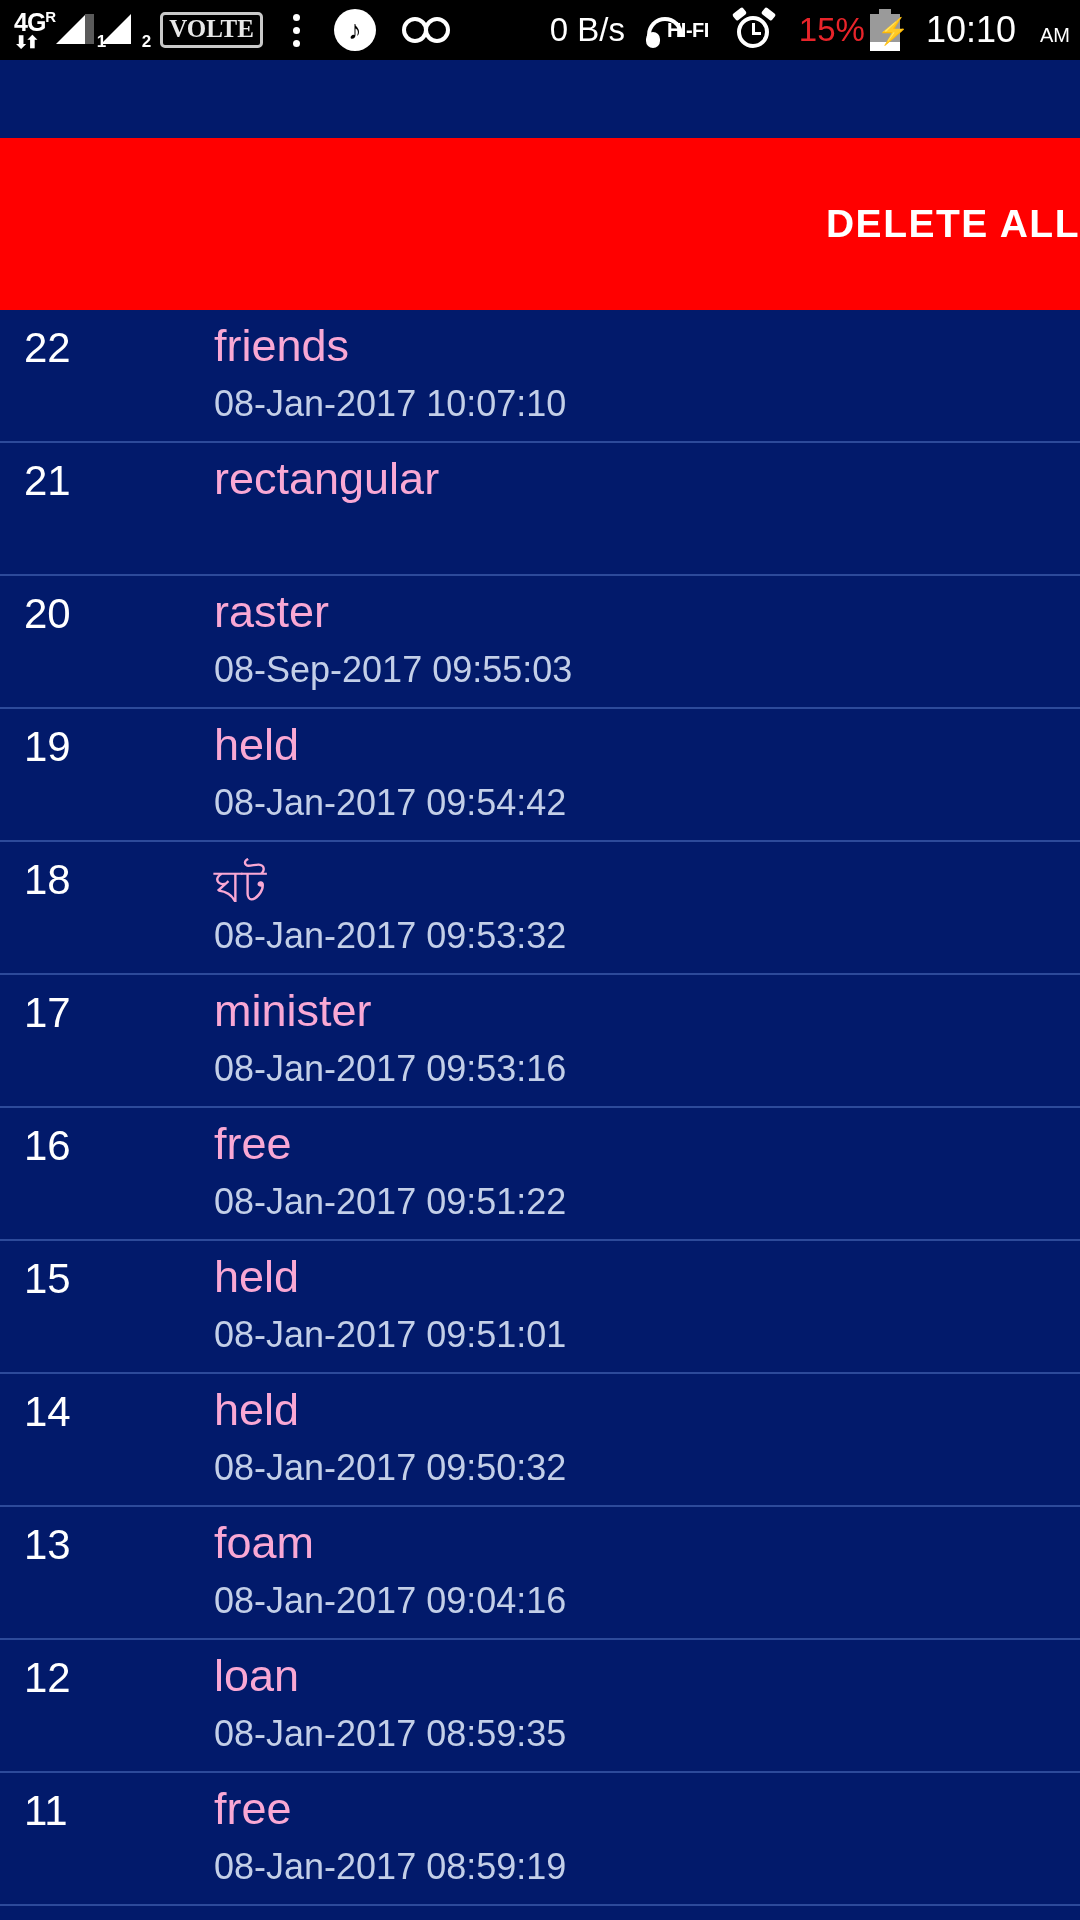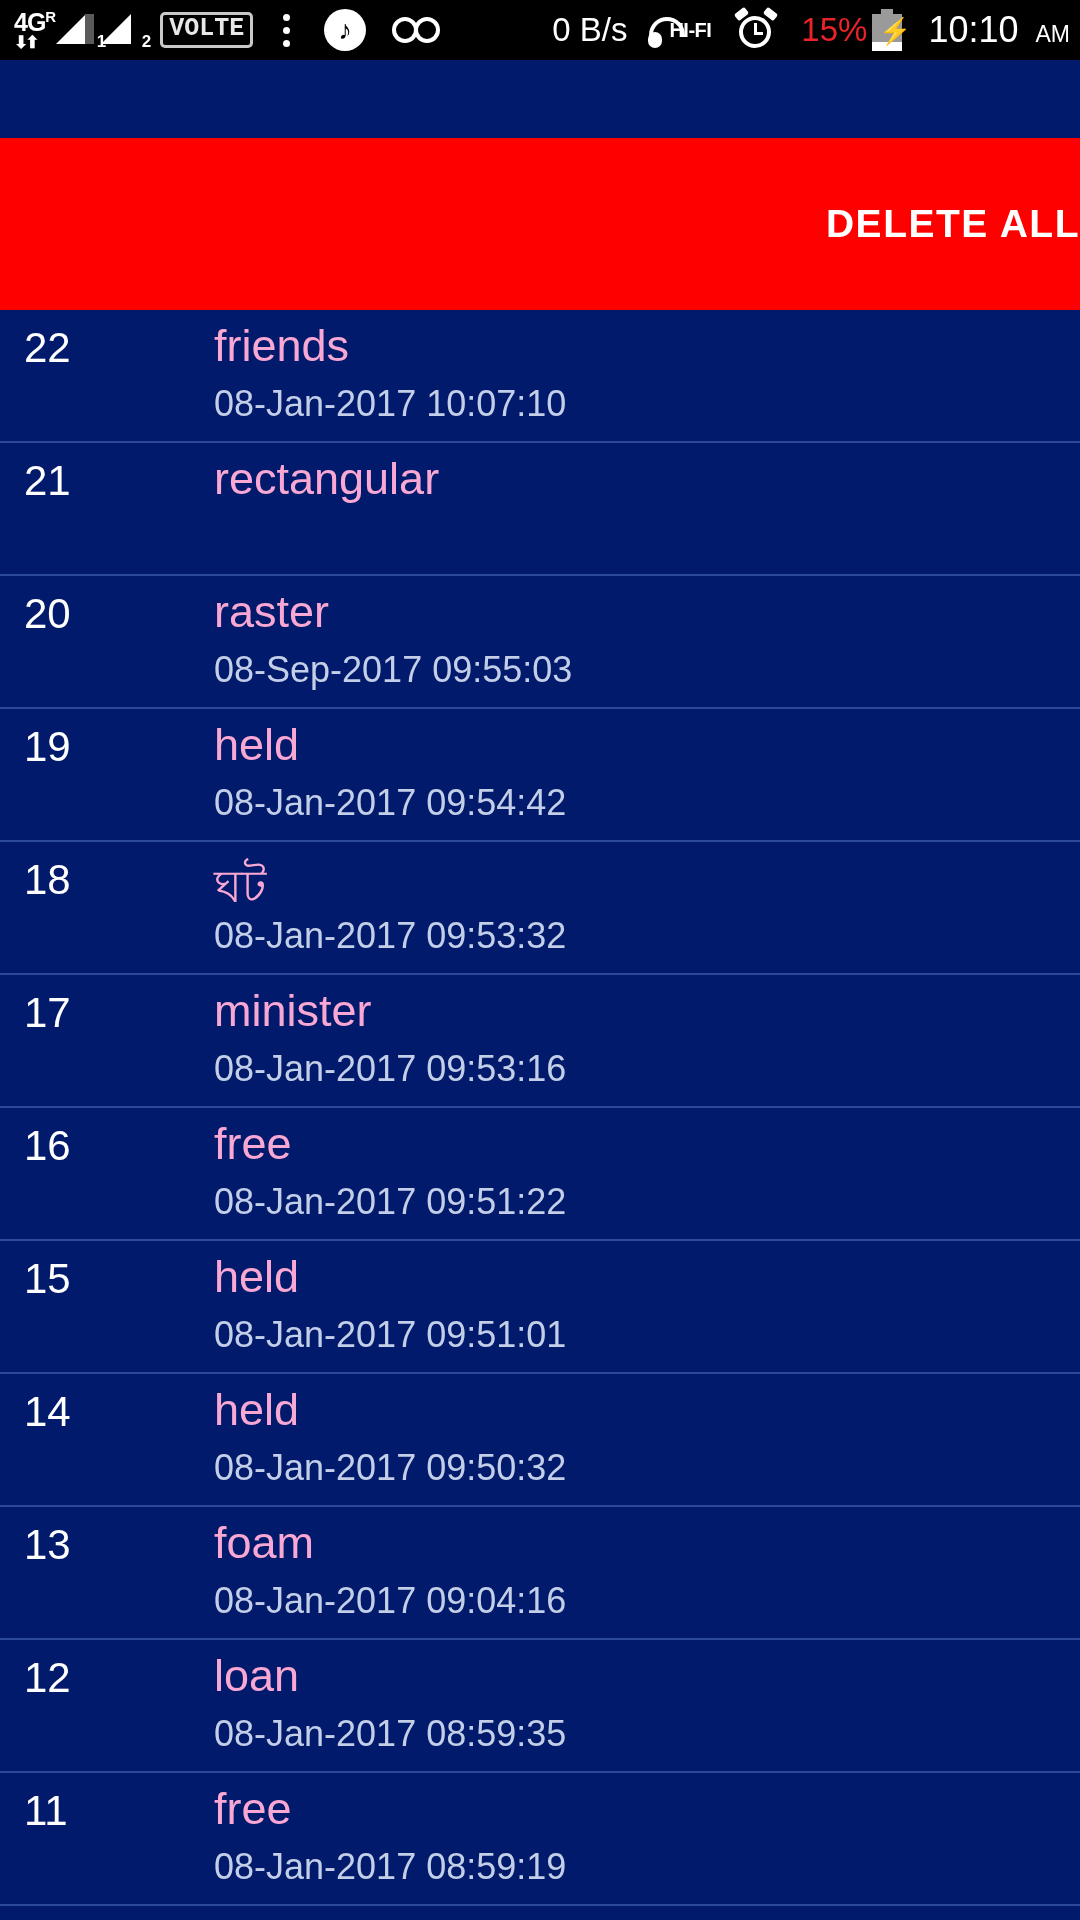--- a/index.html
+++ b/index.html
@@ -45,21 +45,21 @@
   .sig .num {
     position:absolute; right:-6px; bottom:0;
     font-size:17px; font-weight:700; line-height:1;
   }
 
   .volte {
     border:3px solid #c9c9c9; border-radius:5px;
     color:#e8e8e8; font-size:25px; font-weight:700;
     padding:1px 6px 2px 6px; letter-spacing:0px;
     margin-left:14px; line-height:1.05;
-    font-family:Liberation Mono, monospace;
+    font-family:Liberation Serif, serif;
   }
 
   .kebab {
     display:flex; flex-direction:column; justify-content:center;
     gap:6px; margin-left:30px; margin-right:6px; height:40px;
   }
   .kebab i { display:block; width:7px; height:7px; border-radius:50%; background:#fff; }
 
   .music-icon {
     width:42px; height:42px; border-radius:50%; background:#fff;
@@ -118,21 +118,21 @@
     position:absolute; left:0; top:5px; width:30px; height:37px;
     background:#9a9a9a;
   }
   .batt .fill {
     position:absolute; left:0; bottom:0; width:30px; height:9px; background:#fff;
   }
   .batt .bolt {
     position:absolute; left:7px; top:9px; color:#fff; font-size:26px; line-height:1; font-weight:700;
   }
   .clock { font-size:36px; font-weight:400; margin-left:26px; letter-spacing:0px; }
-  .clock .ampm { font-size:23px; margin-left:17px; }
+  .clock .ampm { font-size:20px; margin-left:24px; }
 
   
   .tabbar {
     position:absolute; top:60px; left:0;
     width:1080px; height:78px;
     background:#303030;
     display:flex; align-items:center;
   }
   .tab {
     height:78px; display:flex; align-items:center; justify-content:center;

